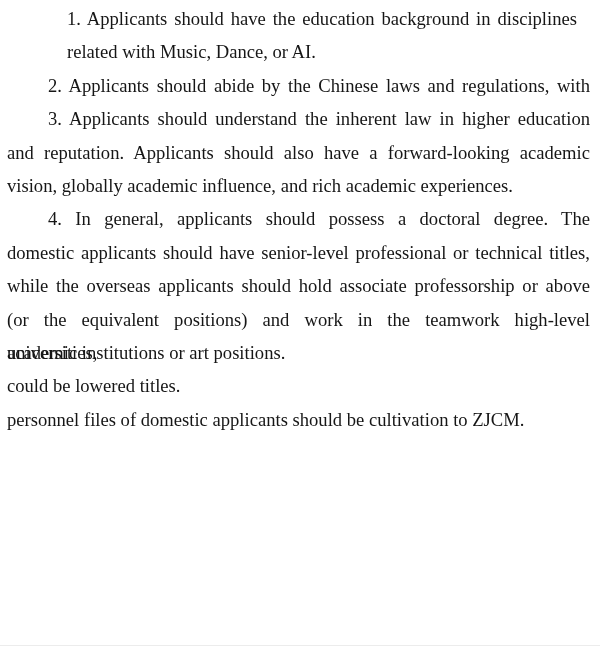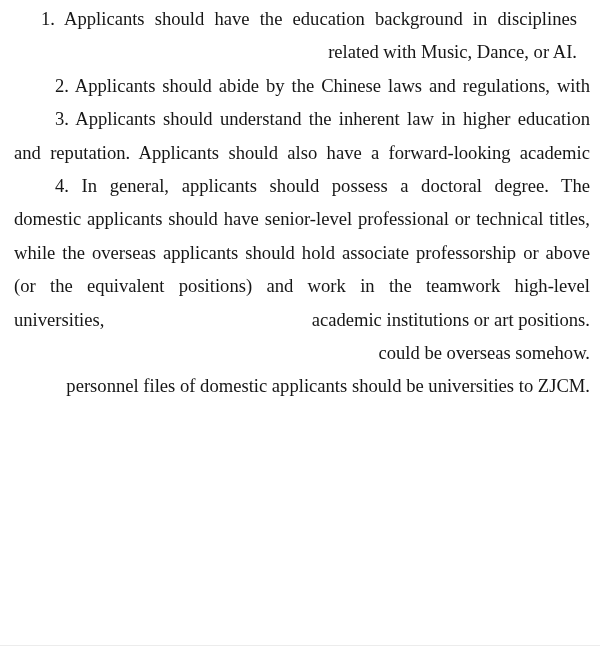--- a/index.html
+++ b/index.html
@@ -28,33 +28,32 @@
     line-height: 33.4px;
     height: 33.4px;
     white-space: nowrap;
     overflow: visible;
   }
   
   .j {
     white-space: normal;
     text-align: justify;
     text-align-last: justify;
-    margin-left: 7px;
   }
   
   .last {
-    text-align: right;
+    text-align: left;
   }
   
   .ind {
     padding-left: 41px;
   }
   
   .p1 .ln {
-    margin-left: 34px;
+    margin-left: 60px;
     margin-right: 13px;
   }
   
   .edge {
     position: absolute;
     left: 0;
     right: 0;
     top: 645px;
     height: 1px;
     background: #ececec;
@@ -70,33 +69,34 @@
     <div class="ln last">related with Music, Dance, or AI.</div>
   </div>
 
   <div class="para">
     <div class="ln j ind">2. Applicants should abide by the Chinese laws and regulations, with</div>
   </div>
 
   <div class="para">
     <div class="ln j ind">3. Applicants should understand the inherent law in higher education</div>
     <div class="ln j">and reputation. Applicants should also have a forward-looking academic</div>
+    <div class="ln last">vision, globally academic influence, and rich academic experiences.</div>
   </div>
 
   <div class="para">
     <div class="ln j ind">4. In general, applicants should possess a doctoral degree. The</div>
     <div class="ln j">domestic applicants should have senior-level professional or technical titles,</div>
     <div class="ln j">while the overseas applicants should hold associate professorship or above</div>
     <div class="ln j">(or the equivalent positions) and work in the teamwork high-level universities,</div>
     <div class="ln last">academic institutions or art positions.</div>
   </div>
 
   <div class="para">
-    <div class="ln last">could be overseas somehow.</div>
+    <div class="ln last">could be lowered titles.</div>
   </div>
 
   <div class="para">
-    <div class="ln last">personnel files of domestic applicants should be universities to ZJCM.</div>
+    <div class="ln last">personnel files of domestic applicants should be cultivation to ZJCM.</div>
   </div>
 
   <div class="edge"></div>
 
 </div>
 
 </body></html>

